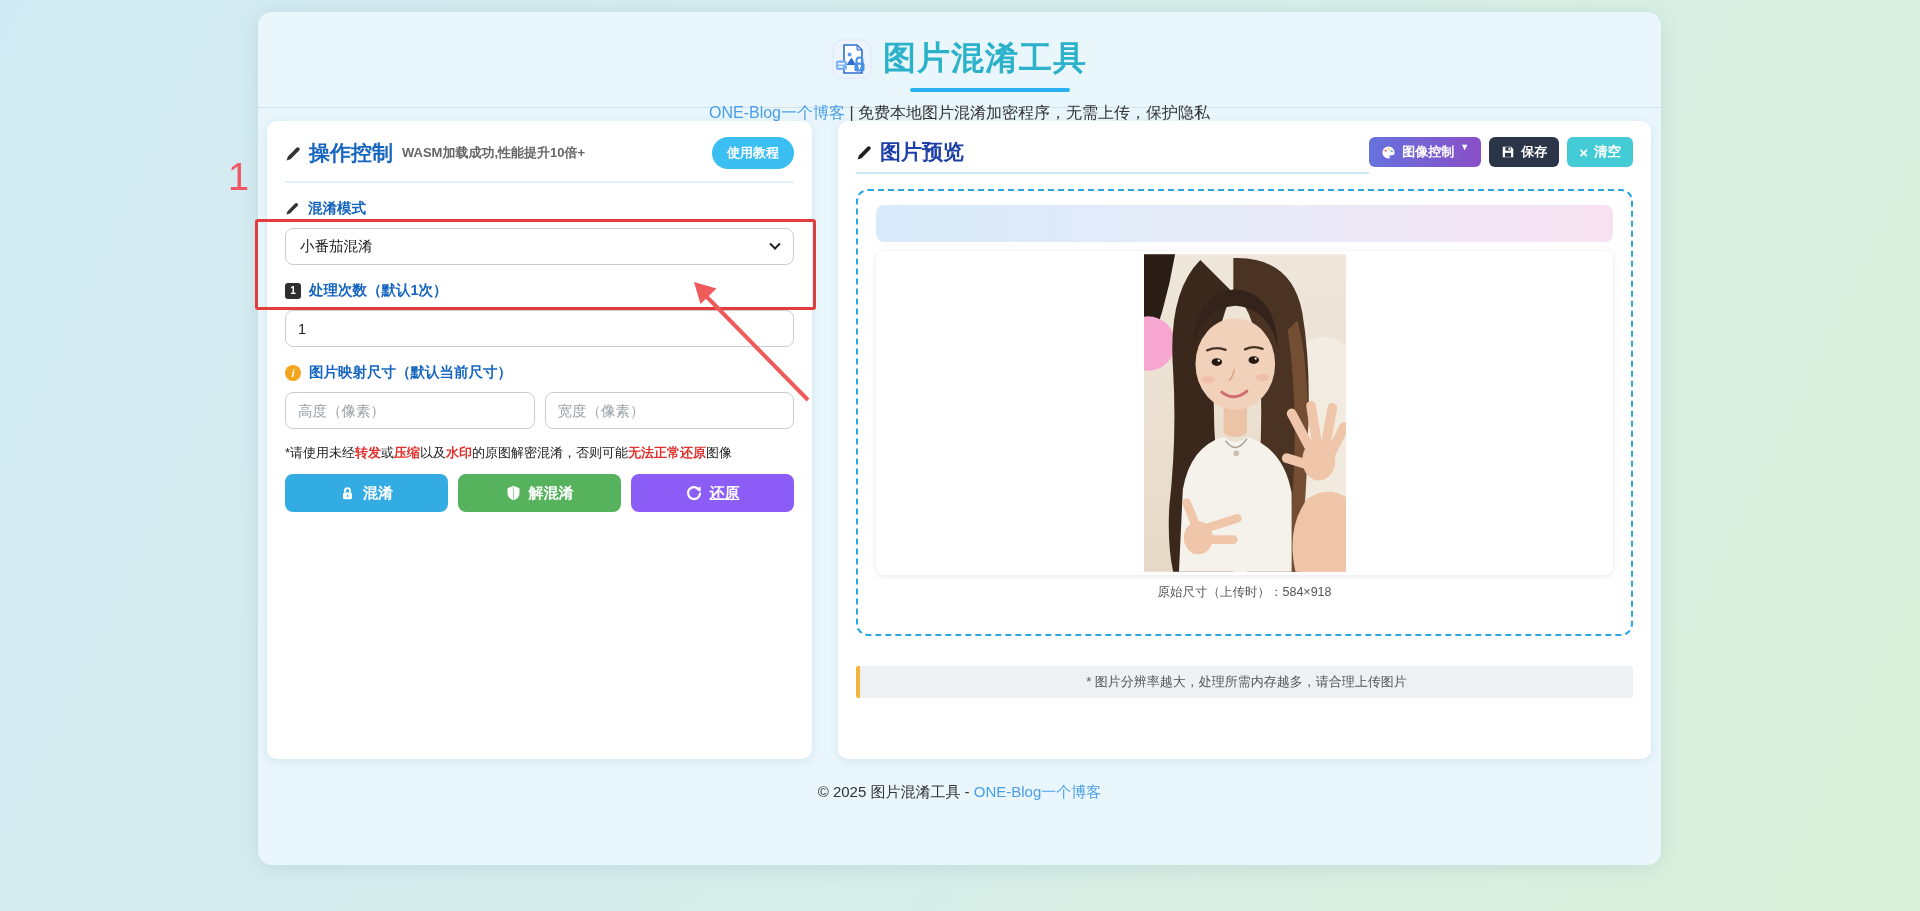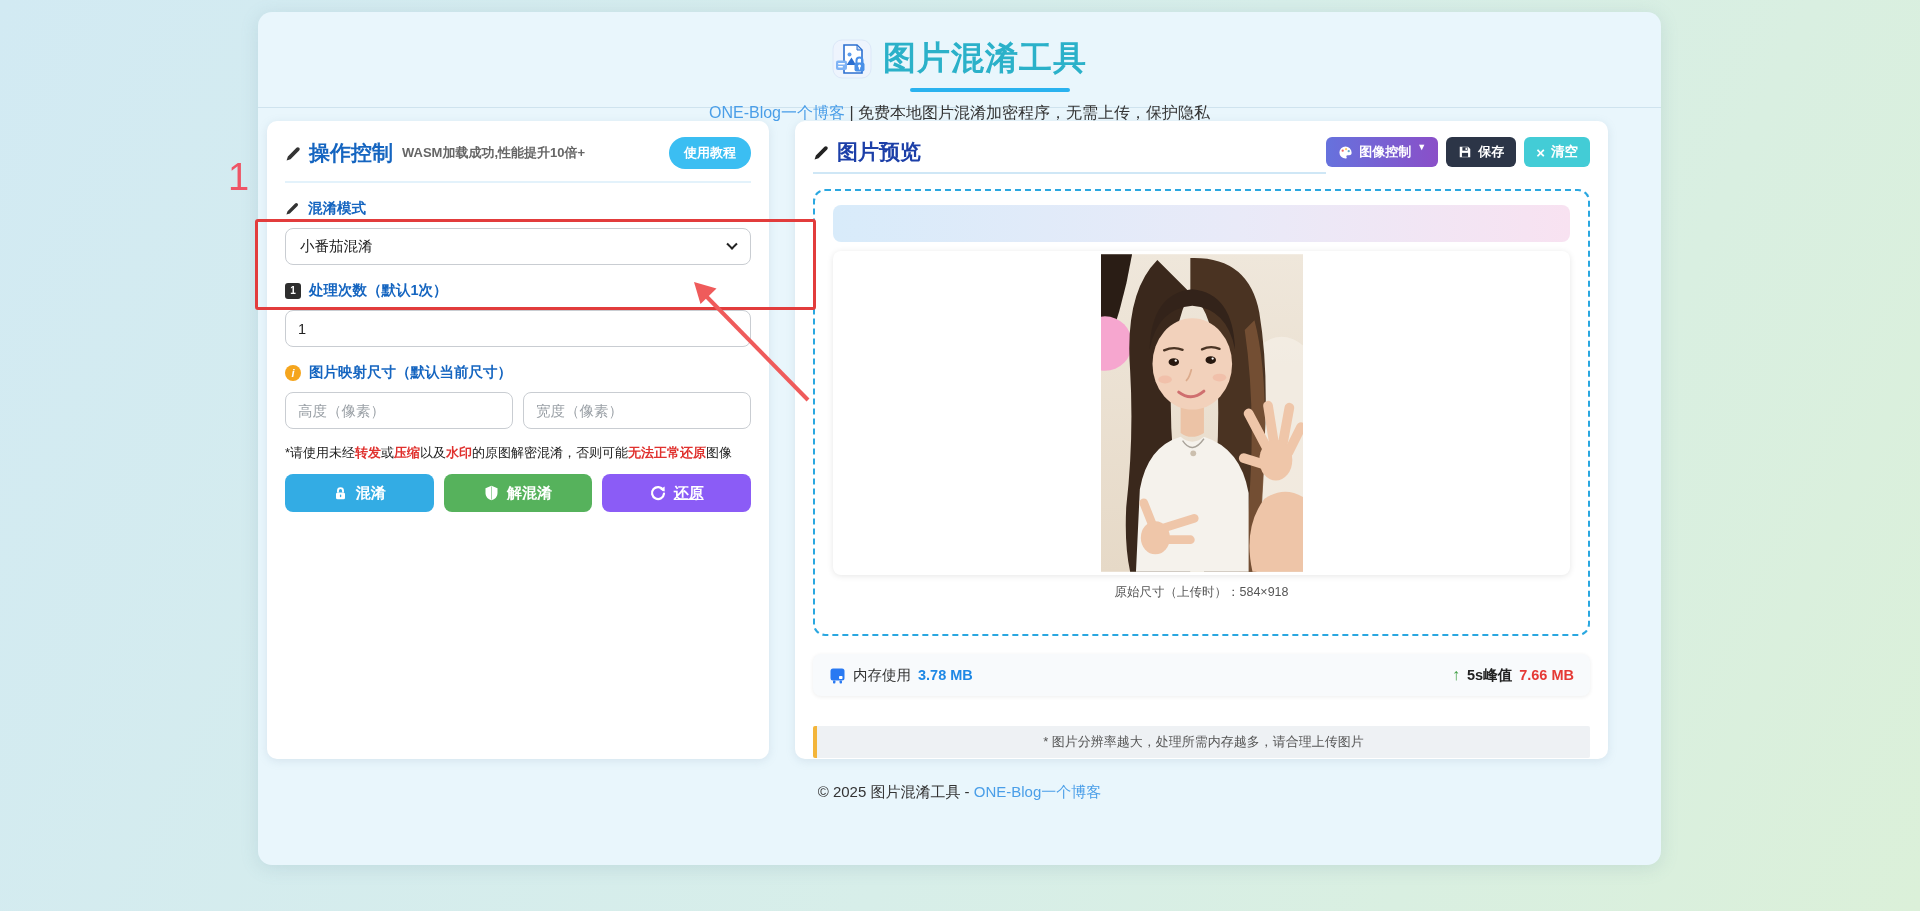--- a/index.html
+++ b/index.html
@@ -15,21 +15,21 @@
   .title-row { display:flex; align-items:center; justify-content:center; gap:11px; }
   .app-icon { width:40px; height:40px; }
   .app-title { font-size:33px; font-weight:bold; color:#2bb1c9; letter-spacing:1px; }
   .title-underline { width:160px; height:4px; background:#29b2ef; border-radius:2px; margin:7px auto 0; transform:translateX(30px); }
   .subtitle { margin-top:11px; font-size:16px; color:#333; }
   .subtitle .lnk { color:#4a9ee8; cursor:pointer; }
 
   
   .columns { display:flex; gap:26px; padding:13px 9px 0 9px; }
   .panel { background:#fff; border-radius:10px; box-shadow:0 2px 10px rgba(120,150,170,.18); height:638px; }
-  .panel.left  { width:502px; padding:16px 18px; }
+  .panel.left  { width:545px; padding:16px 18px; }
   .panel.right { width:813px; padding:16px 18px; }
 
   .panel-header { display:flex; align-items:center; padding-bottom:12px; border-bottom:2px solid #e3f2fb; }
   .panel-title { font-size:21px; font-weight:bold; color:#1565c0; display:flex; align-items:center; gap:7px; }
   .panel-title svg { flex:0 0 auto; }
   .wasm-status { font-size:13px; font-weight:bold; color:#666; margin-left:9px; }
   .tutorial-btn { margin-left:auto; background:#3bbef2; color:#fff; border:none; border-radius:16px;
                   padding:7px 15px; font-size:13px; font-weight:bold; cursor:pointer; }
 
   .field-label { display:flex; align-items:center; gap:8px; color:#1565c0; font-weight:bold;
@@ -287,37 +287,20 @@
               </g>
               <ellipse cx="56" cy="292" rx="15" ry="17" fill="#efc6a9"></ellipse>
               <path d="M156,327 Q146,282 168,252 Q188,238 208,250 L208,327 Z" fill="#eec5a8"></path>
             </svg>
           </div>
           <div class="size-info">
             <div><span>原始尺寸（上传时）：</span><span>584×918</span></div>
           </div>
         </div>
 
-        <div class="memory-bar">
-          <div class="mem-left">
-            <svg width="17" height="17" viewBox="0 0 17 17">
-              <rect x="1.5" y="1.5" width="14" height="12" rx="2.5" fill="#2979f2"></rect>
-              <rect x="4" y="13.5" width="2.4" height="3" rx="0.8" fill="#2979f2"></rect>
-              <rect x="10.6" y="13.5" width="2.4" height="3" rx="0.8" fill="#2979f2"></rect>
-              <rect x="10" y="9" width="3.5" height="3" rx="0.8" fill="#fff"></rect>
-            </svg>
-            <span>内存使用</span>
-            <span class="mem-value">3.78 MB</span>
-          </div>
-          <div class="mem-right">
-            <span class="peak-arrow">↑</span>
-            <span class="peak-label">5s峰值</span>
-            <span class="peak-value">7.66 MB</span>
-          </div>
-        </div>
 
         <div class="notice">* 图片分辨率越大，处理所需内存越多，请合理上传图片</div>
       </div>
     </div>
 
     <div class="footer">
       <span>© 2025 图片混淆工具 - </span><span class="lnk">ONE-Blog一个博客</span>
     </div>
   </div>
 

